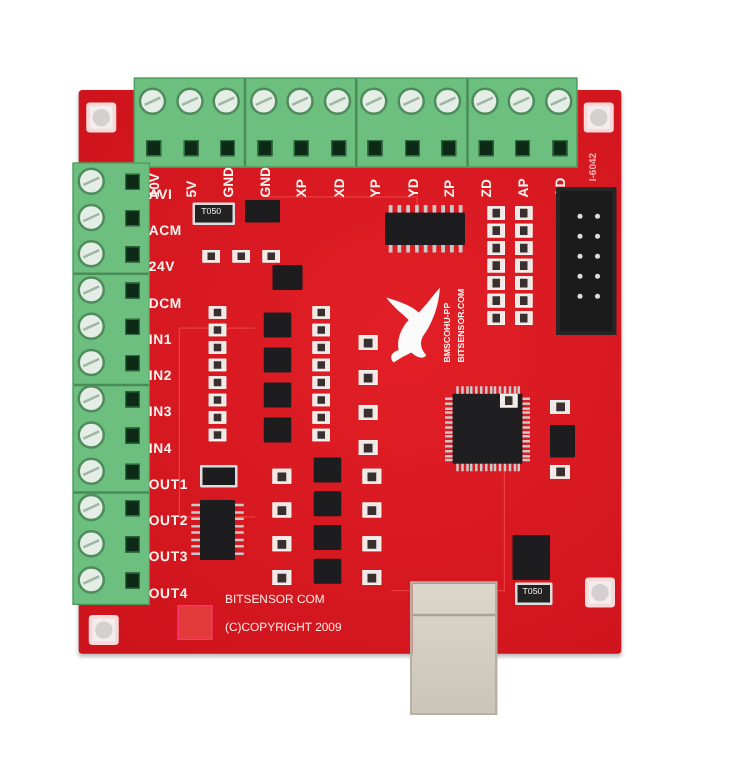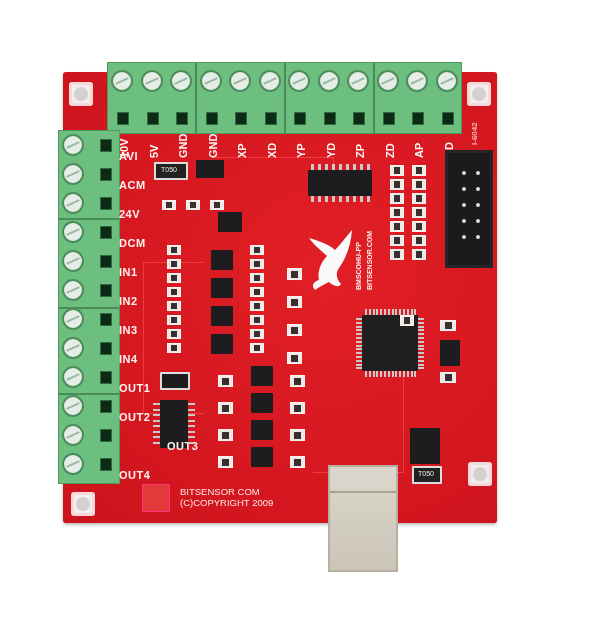--- a/index.html
+++ b/index.html
@@ -109,21 +109,21 @@
 <div class="chip" style="left:440px;top:340px;width:20px;height:26px;"></div>
 
 <svg class="eagle" width="50" height="65" viewBox="0 0 50 65">
   <path d="M47 2 C40 10,36 16,30 22 C26 18,18 14,4 10 C10 18,18 24,22 28 C16 34,12 44,14 52 C8 54,6 58,10 62 C16 58,20 56,24 54 C28 58,34 60,36 56 C32 52,30 46,34 40 C40 32,46 18,47 2 Z" fill="#fafafa"></path>
 </svg>
 <div class="vlbl" style="left:355px;top:290px;font-size:7px;">BMSCOHU-PP</div>
 <div class="vlbl" style="left:366px;top:290px;font-size:7px;">BITSENSOR.COM</div>
 <div class="vlbl" style="left:470px;top:145px;font-size:8px;opacity:.7;">I-6042</div>
 
 <div class="logo"></div>
-<div class="txt" style="left:180px;top:486px;">BITSENSOR COM</div>
+<div class="txt" style="left:180px;top:474px;">BITSENSOR COM</div>
 <div class="txt" style="left:180px;top:497px;">(C)COPYRIGHT 2009</div>
 
 <div class="usb"></div>
 
 <div class="screw" style="left:111px;top:70px;z-index:4;"></div>
 <div class="slot" style="left:117px;top:112px;z-index:4;"></div>
 <div class="screw" style="left:140.5px;top:70px;z-index:4;"></div>
 <div class="slot" style="left:146.5px;top:112px;z-index:4;"></div>
 <div class="screw" style="left:170px;top:70px;z-index:4;"></div>
 <div class="slot" style="left:176px;top:112px;z-index:4;"></div>
@@ -184,21 +184,21 @@
 <div class="lbl" style="left:119px;top:150px;">AVI</div>
 <div class="lbl" style="left:119px;top:179px;">ACM</div>
 <div class="lbl" style="left:119px;top:208px;">24V</div>
 <div class="lbl" style="left:119px;top:237px;">DCM</div>
 <div class="lbl" style="left:119px;top:266px;">IN1</div>
 <div class="lbl" style="left:119px;top:295px;">IN2</div>
 <div class="lbl" style="left:119px;top:324px;">IN3</div>
 <div class="lbl" style="left:119px;top:353px;">IN4</div>
 <div class="lbl" style="left:119px;top:382px;">OUT1</div>
 <div class="lbl" style="left:119px;top:411px;">OUT2</div>
-<div class="lbl" style="left:119px;top:440px;padding-left:48px;">OUT3</div>
+<div class="lbl" style="left:119px;top:440px;">OUT3</div>
 <div class="lbl" style="left:119px;top:469px;">OUT4</div>
 <div class="pin" style="left:311px;top:164px;width:3px;height:6px;z-index:4;"></div>
 <div class="pin" style="left:311px;top:196px;width:3px;height:6px;z-index:4;"></div>
 <div class="pin" style="left:318px;top:164px;width:3px;height:6px;z-index:4;"></div>
 <div class="pin" style="left:318px;top:196px;width:3px;height:6px;z-index:4;"></div>
 <div class="pin" style="left:325px;top:164px;width:3px;height:6px;z-index:4;"></div>
 <div class="pin" style="left:325px;top:196px;width:3px;height:6px;z-index:4;"></div>
 <div class="pin" style="left:332px;top:164px;width:3px;height:6px;z-index:4;"></div>
 <div class="pin" style="left:332px;top:196px;width:3px;height:6px;z-index:4;"></div>
 <div class="pin" style="left:339px;top:164px;width:3px;height:6px;z-index:4;"></div>

